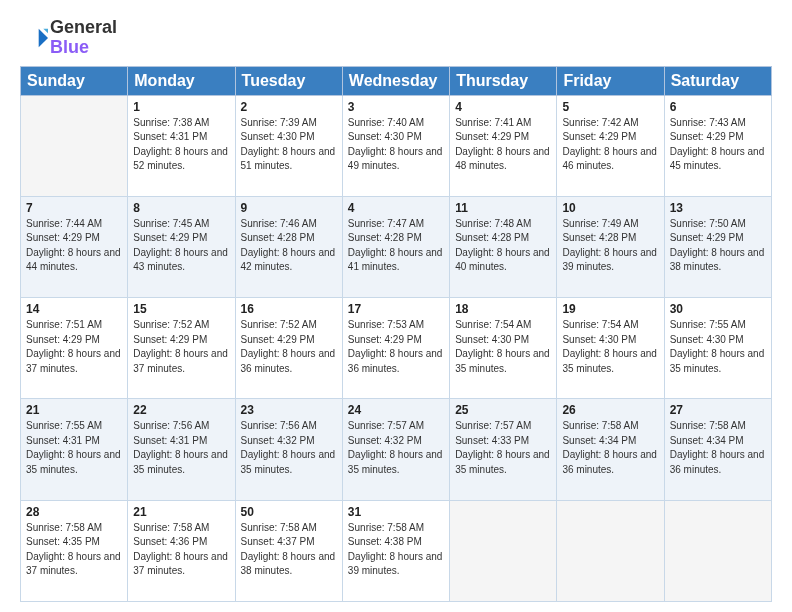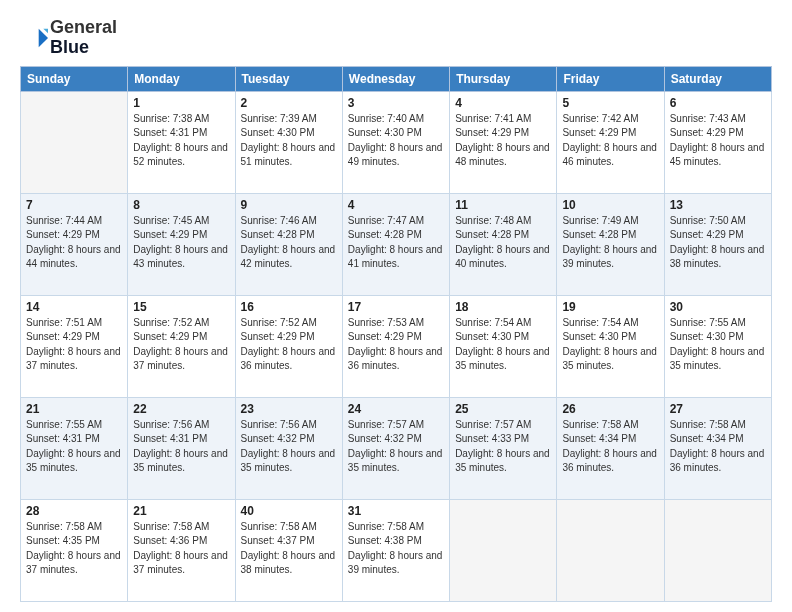--- a/index.html
+++ b/index.html
@@ -26,21 +26,21 @@
     .logo {
       display: flex;
       align-items: center;
     }
     .logo-text {
       font-size: 18px;
       font-weight: bold;
       color: #333;
       line-height: 1.1;
     }
-    .logo-text .blue { color: #0f172a; }
+    .logo-text .blue { color: #8b5cf6; }
     .logo-icon {
       width: 28px;
       height: 28px;
       margin-right: 2px;
     }
     .title-block {
       text-align: right;
     }
     .month-title {
       font-size: 32px;
@@ -53,21 +53,21 @@
       color: #555;
     }
     .calendar {
       width: 100%;
       border-collapse: collapse;
       flex: 1;
     }
     .calendar th {
       background-color: #3a7fc1;
       color: #fff;
-      font-size: 12px;
+      font-size: 16px;
       font-weight: bold;
       text-align: left;
       padding: 5px 6px;
       border: 1px solid #b0c4de;
     }
     .calendar td {
       vertical-align: top;
       border: 1px solid #c8d8e8;
       padding: 4px 5px;
       width: 107px;
@@ -252,21 +252,21 @@
         <tr>
           <td>
             <div class="day-number">28</div>
             <div class="day-info">Sunrise: 7:58 AM<br>Sunset: 4:35 PM<br>Daylight: 8 hours and 37 minutes.</div>
           </td>
           <td>
             <div class="day-number">21</div>
             <div class="day-info">Sunrise: 7:58 AM<br>Sunset: 4:36 PM<br>Daylight: 8 hours and 37 minutes.</div>
           </td>
           <td>
-            <div class="day-number">40</div>
+            <div class="day-number">50</div>
             <div class="day-info">Sunrise: 7:58 AM<br>Sunset: 4:37 PM<br>Daylight: 8 hours and 38 minutes.</div>
           </td>
           <td>
             <div class="day-number">31</div>
             <div class="day-info">Sunrise: 7:58 AM<br>Sunset: 4:38 PM<br>Daylight: 8 hours and 39 minutes.</div>
           </td>
           <td class="empty"></td>
           <td class="empty"></td>
           <td class="empty"></td>
         </tr>

